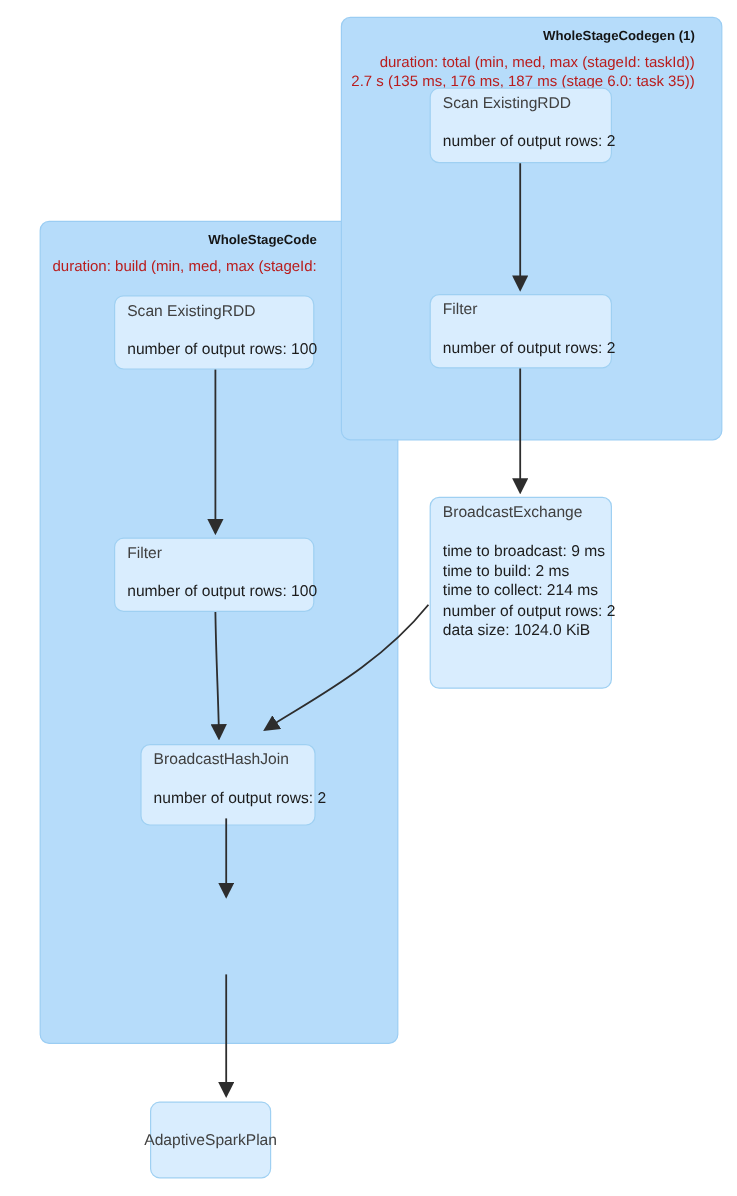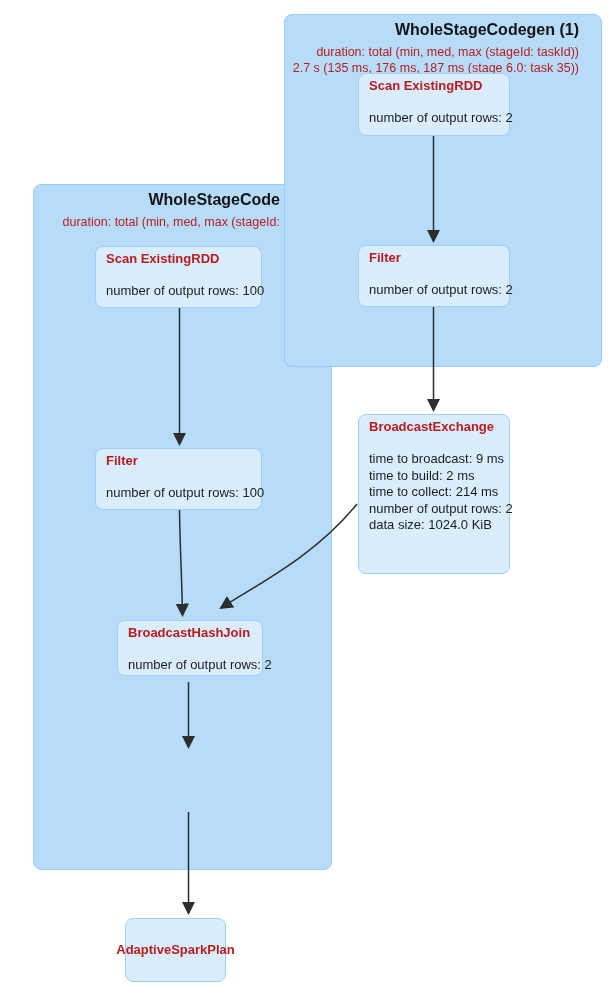--- a/index.html
+++ b/index.html
@@ -25,21 +25,21 @@
   }
   .cluster-label {
     position: absolute;
     top: 7px;
     text-align: right;
     line-height: 16px;
     white-space: nowrap;
   }
   .cluster-title {
     font-weight: 700;
-    font-size: 16px;
+    font-size: 11px;
     margin-bottom: 6px;
     color: #141414;
   }
   .cluster-duration {
     font-size: 12.5px;
     color: #b91c1c;
   }
   .node {
     position: absolute;
     background: #d9edfe;
@@ -47,24 +47,24 @@
     border-radius: 8px;
     padding: 4px 10px;
   }
   .node.center {
     display: flex;
     align-items: center;
     justify-content: center;
     padding: 0;
   }
   .node-title {
-    font-weight: 700;
+    font-weight: 400;
     font-size: 13px;
     line-height: 16px;
-    color: #b91c1c;
+    color: #404040;
     white-space: nowrap;
   }
   .node-metrics {
     margin-top: 16px;
     font-size: 13px;
     line-height: 16.5px;
     color: #1c1c1c;
     white-space: nowrap;
   }
   #edge-layer {
@@ -73,23 +73,23 @@
     top: 0;
     pointer-events: none;
   }
 </style>
 </head>
 <body>
 
 <div id="canvas">
 
   <div class="cluster" style="left:33px; top:184px; width:299px; height:686px;">
-    <div class="cluster-label" style="right:51px;">
+    <div class="cluster-label" style="right:67px;">
       <div class="cluster-title">WholeStageCode</div>
-      <div class="cluster-duration">duration: total (min, med, max (stageId:</div>
+      <div class="cluster-duration">duration: build (min, med, max (stageId:</div>
     </div>
   </div>
 
   <div class="cluster" style="left:284px; top:14px; width:318px; height:353px;">
     <div class="cluster-label" style="right:22px;">
       <div class="cluster-title">WholeStageCodegen (1)</div>
       <div class="cluster-duration">duration: total (min, med, max (stageId: taskId))</div>
       <div class="cluster-duration">2.7 s (135 ms, 176 ms, 187 ms (stage 6.0: task 35))</div>
     </div>
   </div>
@@ -118,21 +118,21 @@
     <div class="node-title">BroadcastExchange</div>
     <div class="node-metrics">
       <div>time to broadcast: 9 ms</div>
       <div>time to build: 2 ms</div>
       <div>time to collect: 214 ms</div>
       <div>number of output rows: 2</div>
       <div>data size: 1024.0 KiB</div>
     </div>
   </div>
 
-  <div class="node" style="left:117px; top:620px; width:146px; height:56px;">
+  <div class="node" style="left:117px; top:620px; width:146px; height:68px;">
     <div class="node-title">BroadcastHashJoin</div>
     <div class="node-metrics">number of output rows: 2</div>
   </div>
 
 
   <div class="node center" style="left:125px; top:918px; width:101px; height:64px;">
     <div class="node-title">AdaptiveSparkPlan</div>
   </div>
 
   <svg id="edge-layer" width="614" height="997" viewBox="0 0 614 997">

